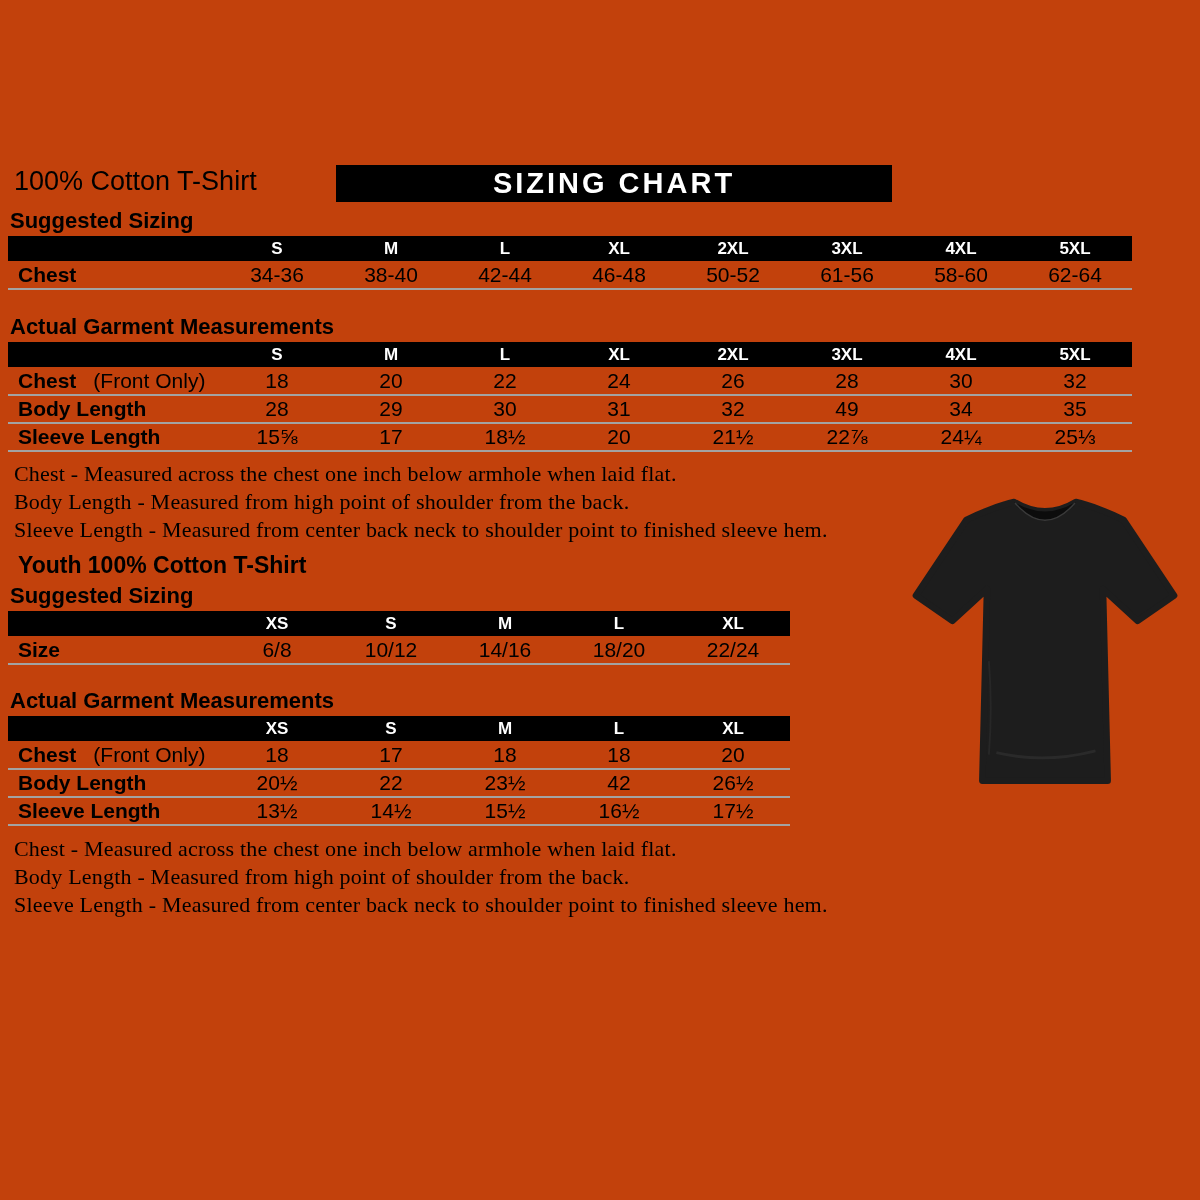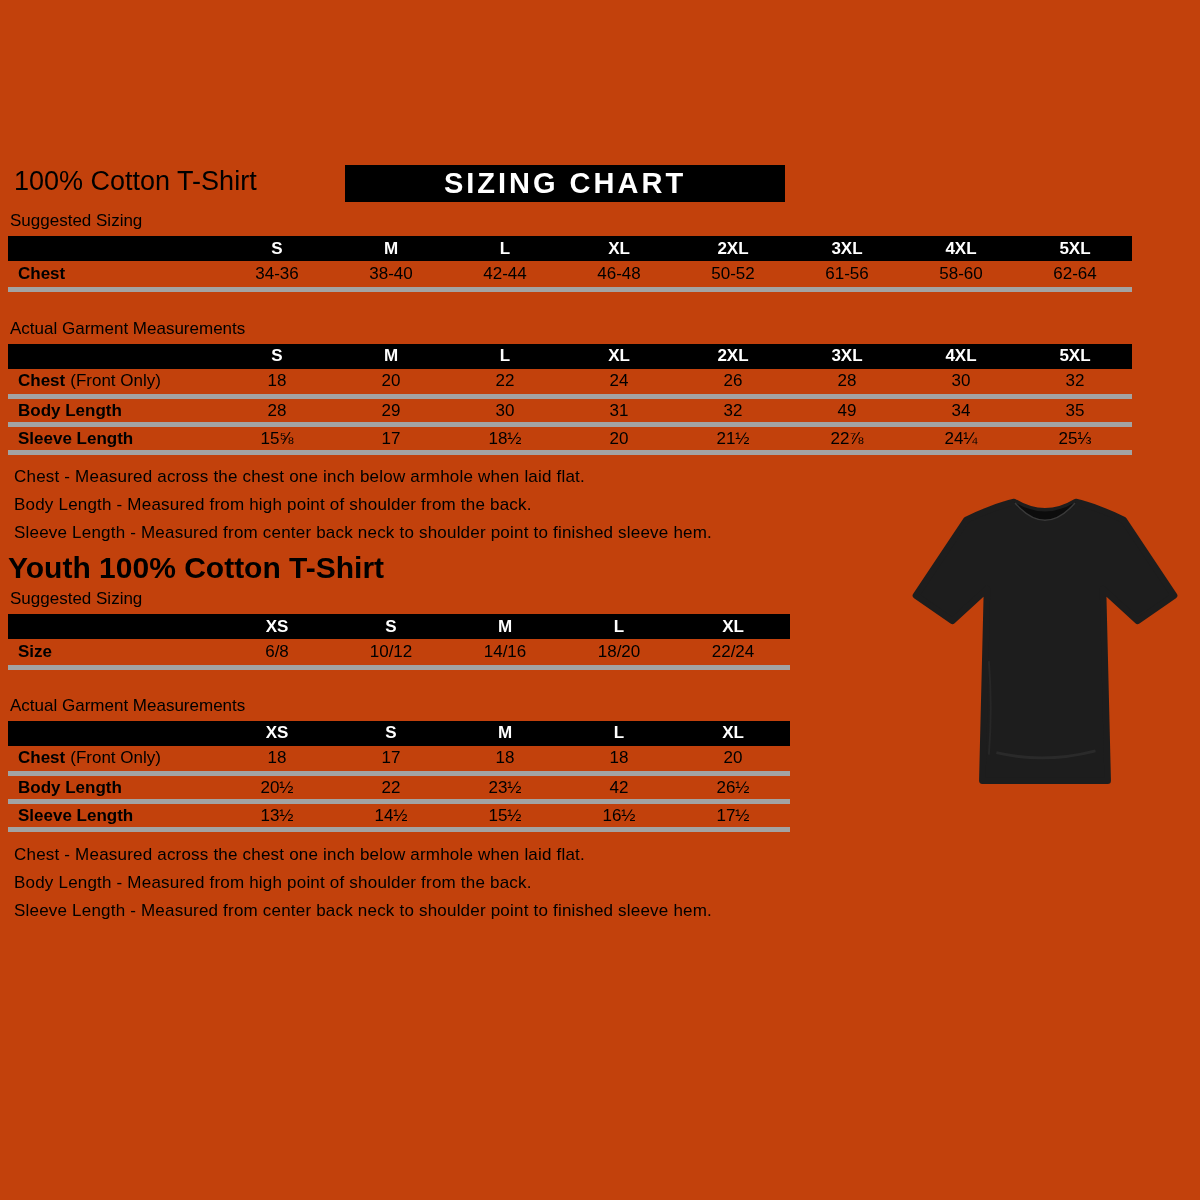--- a/index.html
+++ b/index.html
@@ -13,67 +13,67 @@
   }
   .page { position:relative; width:1200px; height:1200px; background:#c2410c; }
   .content { position:absolute; top:163px; left:8px; width:1130px; }
 
   .header-row { position:relative; height:44px; }
   .page-title {
     position:absolute; left:6px; top:2px;
     font-size:27px; font-weight:400; line-height:32px; white-space:nowrap;
   }
   .banner {
-    position:absolute; left:337px; top:2px; width:440px; height:37px;
+    position:absolute; left:328px; top:2px; width:556px; height:37px;
     background:#000; color:#fff;
     display:flex; align-items:center; justify-content:center;
     font-size:29px; font-weight:700; letter-spacing:3px; white-space:nowrap;
   }
 
   .section-label {
     margin:4px 0 0 2px;
-    font-size:17px; line-height:20px; font-weight:400;
+    font-size:22px; line-height:20px; font-weight:700;
   }
   .mt-lg { margin-top:27px; }
   .mt-md { margin-top:26px; }
   .mt-sm { margin-top:6px; }
 
   table.size-table {
     border-collapse:collapse; table-layout:fixed;
     margin-top:5px;
   }
   table.w-adult { width:1124px; }
   table.w-youth { width:782px; }
   col.c-label { width:212px; }
   col.c-data  { width:114px; }
 
   table.size-table thead th {
     background:#000; color:#fff;
     font-size:17px; font-weight:700;
     height:25px; padding:0; text-align:center;
   }
   table.size-table tbody td {
-    font-size:17px; height:28px; padding:0;
+    font-size:21px; height:28px; padding:0;
     text-align:center; vertical-align:middle;
-    border-bottom:5px solid #a3a3a3;
+    border-bottom:2px solid #a3a3a3;
   }
   table.size-table tbody td.row-label {
     text-align:left; padding-left:10px; font-weight:700; white-space:nowrap;
   }
-  .rl-suffix { font-weight:400; margin-left:5px;text-align:center; }
+  .rl-suffix { font-weight:400; margin-left:17px;text-align:center; }
 
   .notes { margin-top:12px; margin-left:6px; }
   .notes.notes-bottom { margin-top:13px; }
   .note {
-    font-size:17px; line-height:20px; margin-bottom:8px; letter-spacing:0.2px;
+    font-size:22px; line-height:20px; margin-bottom:8px; letter-spacing:0.2px;font-family:Liberation Serif, serif;
   }
 
   .youth-title {
-    margin:10px 0 0 0;
-    font-size:30px; font-weight:700; line-height:30px; white-space:nowrap;
+    margin:10px 0 0 10px;
+    font-size:23px; font-weight:700; line-height:30px; white-space:nowrap;
   }
 
   .tshirt-wrap {
     position:absolute; left:895px; top:474px; width:300px; height:320px;
   }
 </style>
 </head>
 <body>
 
 <div class="page">

